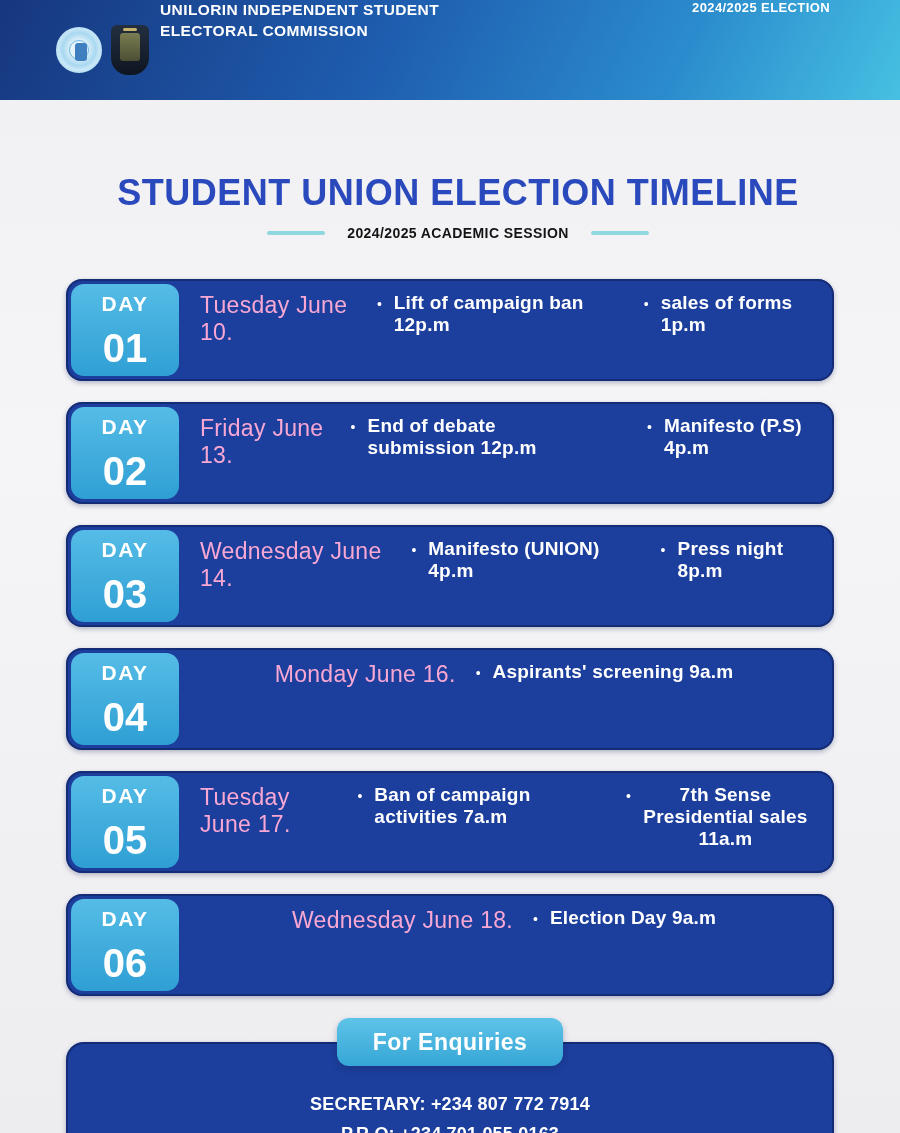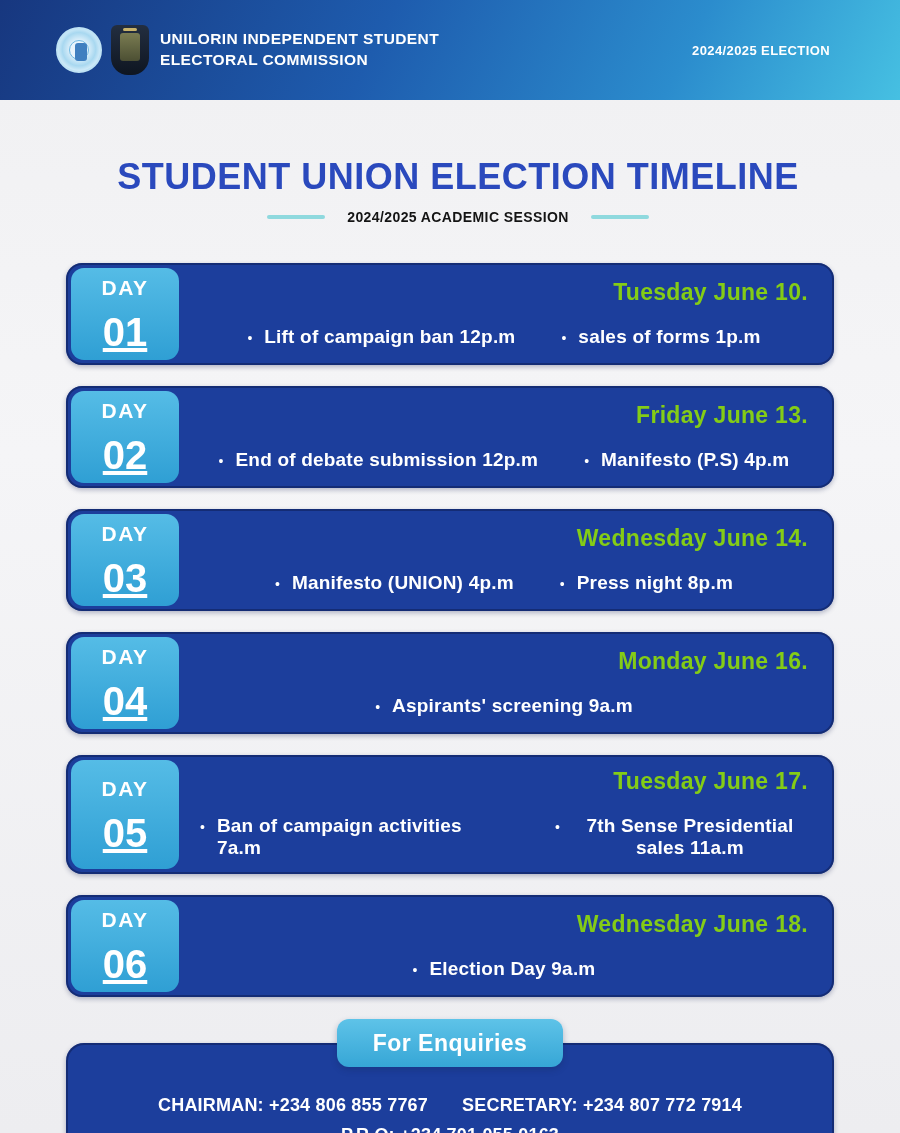--- a/index.html
+++ b/index.html
@@ -3,21 +3,21 @@
 <meta charset="utf-8">
 <style>
   * { margin:0; padding:0; box-sizing:border-box; }
   body {
     width:900px; height:1133px; overflow:hidden;
     background:linear-gradient(180deg,#f0f0f2 0%,#f5f5f7 40%,#ededf0 100%);
     font-family:"Liberation Sans", sans-serif;
   }
   
   .header {
-    height:100px; display:flex; align-items:center;
+    height:100px; display:flex; 
     padding:0 70px 0 56px;
     background:linear-gradient(116deg,#17377f 0%,#1e5cae 42%,#2b8ccd 75%,#46c0e2 100%);
   }
   .logos { display:flex; align-items:center; gap:9px; }
   .round-logo {
     width:46px; height:46px; border-radius:50%;
     background:radial-gradient(circle at 50% 48%, #f2f9fe 0%, #dceffa 30%, #a8d8f0 55%, #cfeaf8 70%, #8ecbeb 100%);
     border:2px solid #bfe3f5; position:relative;
   }
   .round-logo::after {
@@ -43,42 +43,42 @@
   }
   .org {
     margin-left:11px; color:#ffffff; font-weight:700;
     font-size:15.5px; line-height:1.35; letter-spacing:.4px;
   }
   .election {
     margin-left:auto; color:#ffffff; font-weight:700;
     font-size:13px; letter-spacing:.4px;
   }
   
-  .titleblock { text-align:center; margin-top:56px;padding-left:16px; }
+  .titleblock { text-align:center; margin-top:72px;padding-left:16px; }
   .main-title { font-size:36px; font-weight:800; color:#2a49bd; letter-spacing:.5px; }
   .subtitle-row { display:flex; align-items:center; justify-content:center; gap:22px; margin-top:11px; }
   .dash { width:58px; height:4px; border-radius:2px; background:#8fd9de; }
   .subtitle { font-size:14px; font-weight:800; color:#141414; letter-spacing:.4px; }
   
   .timeline { width:768px; margin:38px auto 0; display:flex; flex-direction:column; gap:21px; }
   .card {
     position:relative; background:#1c3e9c; border-radius:16px;
-    min-height:102px; display:flex; flex-direction:column; justify-content:center;
+    min-height:102px; display:flex; flex-direction:row; justify-content:center;
     gap:20px; padding:13px 26px 15px 134px;
     box-shadow:0 2px 5px rgba(20,30,80,.30), inset 0 0 0 2px rgba(10,22,70,.45);
   }
   .badge {
     position:absolute; left:5px; top:5px; bottom:5px; width:108px; border-radius:13px;
     background:linear-gradient(180deg,#55bce6,#2f9fd4);
     display:flex; flex-direction:column; align-items:center; justify-content:center;
     color:#ffffff;
   }
   .dlabel { font-size:21px; font-weight:700; letter-spacing:1.5px; }
-  .dnum   { font-size:40px; font-weight:700; line-height:1; margin-top:12px;text-decoration:underline; }
-  .date { color:#84cc16; text-align:right; font-size:23px; font-weight:700; letter-spacing:.3px; }
+  .dnum   { font-size:40px; font-weight:700; line-height:1; margin-top:12px; }
+  .date { color:#f9a8d4; text-align:left; font-size:23px; font-weight:400; letter-spacing:.3px; }
   .events { display:flex; justify-content:center; gap:46px; }
   .event { display:flex; align-items:flex-start; color:#ffffff; }
   .dot { font-size:14px; margin:4px 12px 0 0; }
   .etext { font-size:19px; font-weight:600; letter-spacing:.2px; }
   .event.wrap .etext { max-width:238px; text-align:center; }
   
   .footer {
     position:relative; width:768px; margin:46px auto 0; height:132px;
     background:#1c3e9c; border-radius:18px; padding-top:52px;
     box-shadow:0 2px 5px rgba(20,30,80,.30), inset 0 0 0 2px rgba(10,22,70,.45);
@@ -220,20 +220,19 @@
       </div>
     </div>
   </div>
 
 </div>
 
 <div class="footer">
   <div class="enq-badge">For Enquiries</div>
   <div class="contacts">
     <div class="row1">
-      <span>CHAIRMAN: +234 806 855 7767</span>
       <span>SECRETARY: +234 807 772 7914</span>
     </div>
     <div class="row2">
       <span>P.R.O: +234 701 055 0163</span>
     </div>
   </div>
 </div>
 
 </body></html>

